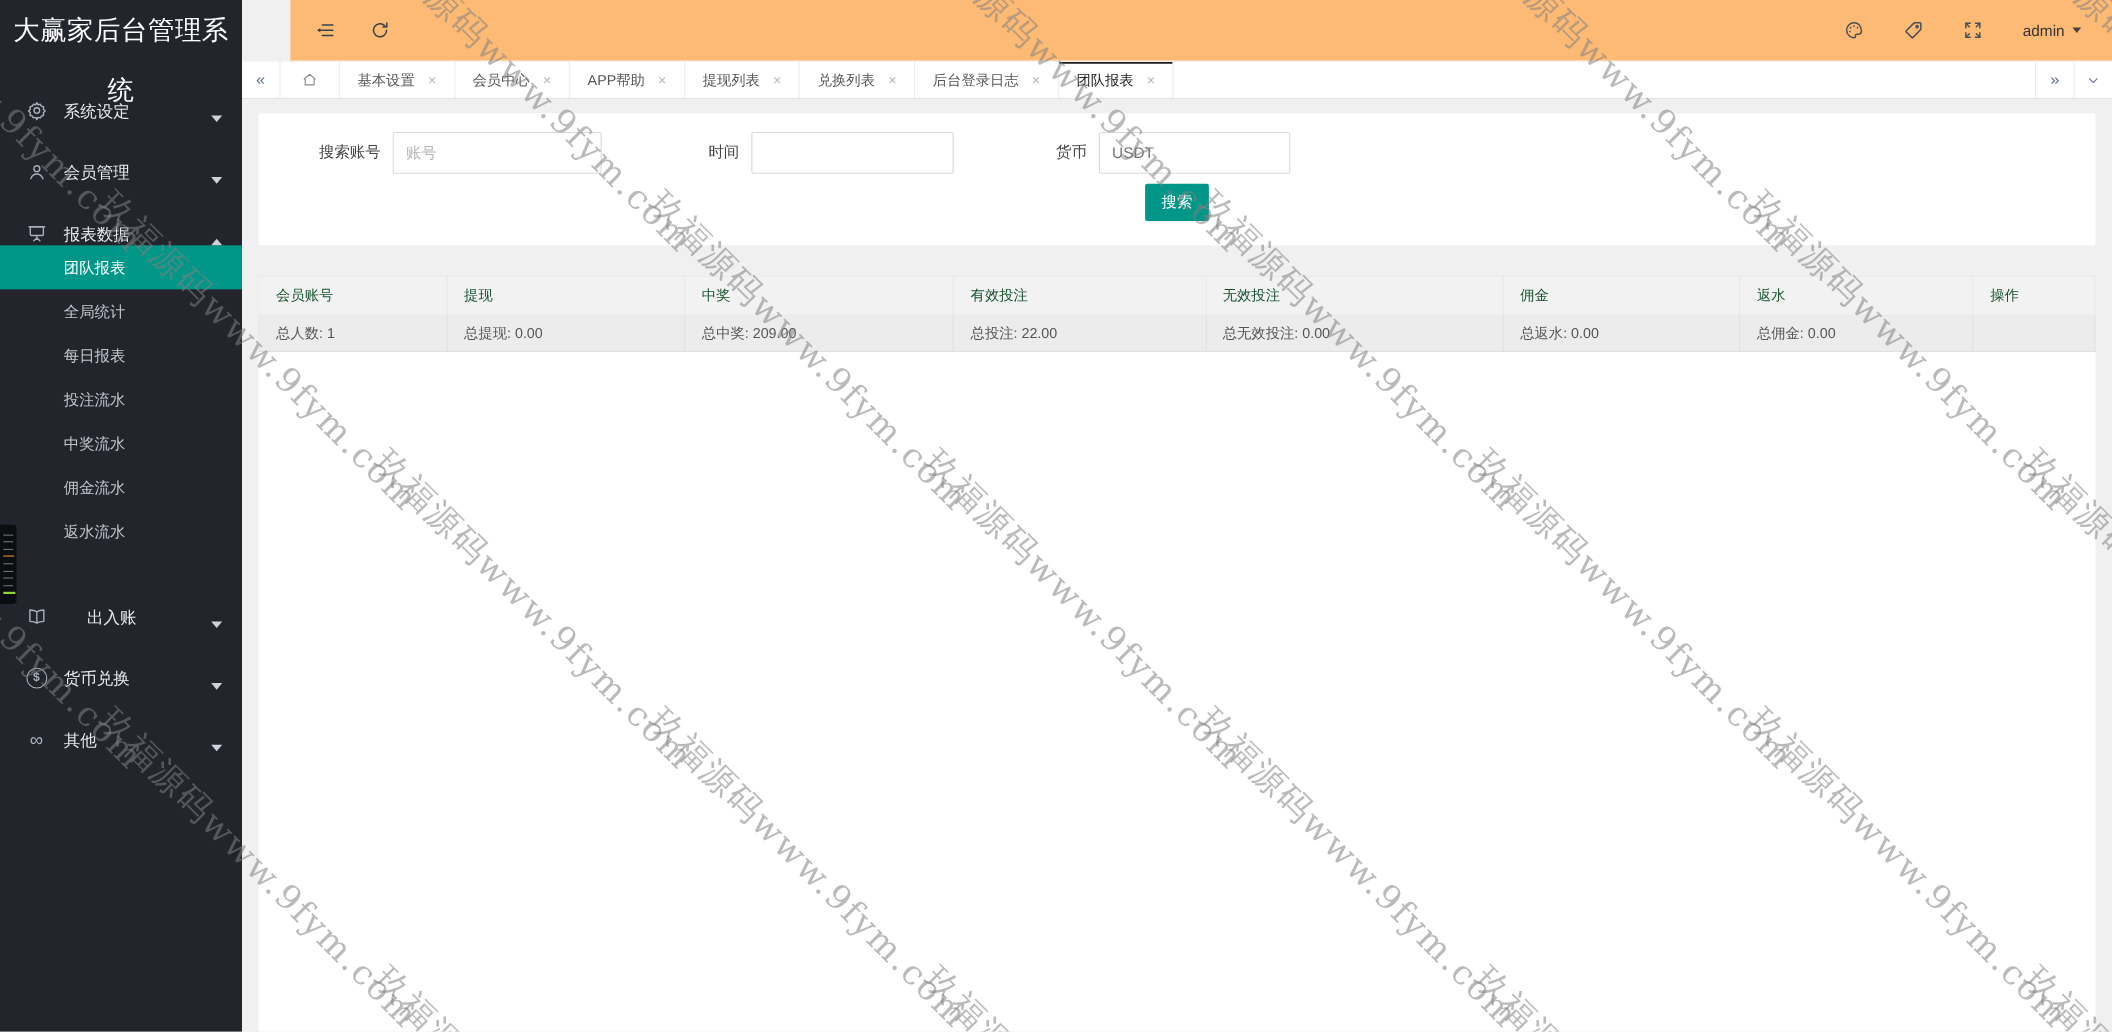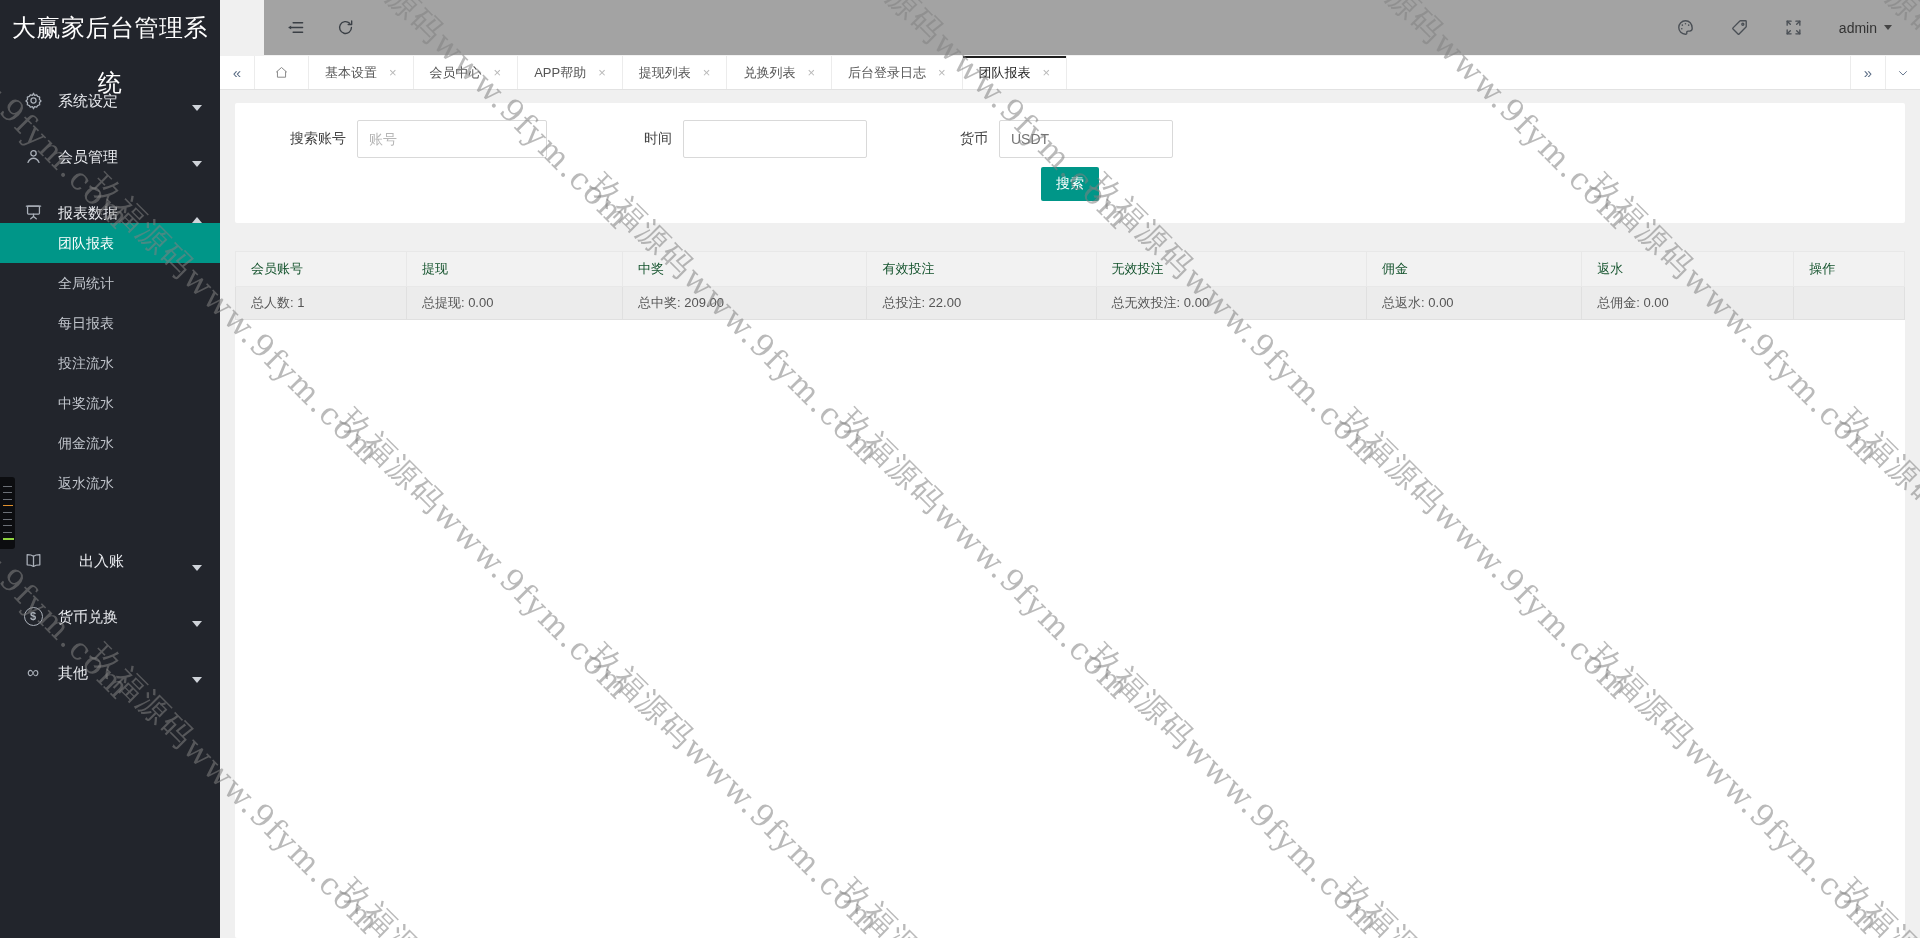--- a/index.html
+++ b/index.html
@@ -29,21 +29,21 @@
 
   
   .perf-widget{position:absolute;left:0;top:477px;width:15px;height:72px;background:#0c0d10;border-radius:0 3px 3px 0;z-index:5;display:flex;flex-direction:column;justify-content:space-evenly;padding:3px 2px;box-sizing:border-box;}
   .perf-widget i{display:block;height:1px;background:#6b6f76;width:9px;margin-left:1px;}
   .perf-widget i.orange{background:#e0912e;width:10px;}
   .perf-widget i.green{background:#8fd43f;width:11px;height:2px;}
 
   
   .main{flex:1;display:flex;flex-direction:column;height:100%;min-width:0;}
 
-  .topbar{height:55px;background:#a3a3a3;display:flex;align-items:center;border-bottom:1px solid #f2f2f2;padding:0 28px 0 20px;margin-left:44px;}
+  .topbar{height:55px;background:#fdba74;display:flex;align-items:center;border-bottom:1px solid #f2f2f2;padding:0 28px 0 20px;margin-left:44px;}
   .tb-icon{width:22px;height:22px;color:#3a3f45;margin-right:28px;cursor:pointer;display:flex;align-items:center;justify-content:center;}
   .tb-icon svg{width:19px;height:19px;stroke:currentColor;fill:none;stroke-width:1.7;stroke-linecap:round;stroke-linejoin:round;}
   .tb-spacer{flex:1;}
   .tb-right .tb-icon{margin-right:0;margin-left:32px;color:#4a4f55;}
   .tb-right{display:flex;align-items:center;}
   .admin-box{display:flex;align-items:center;margin-left:34px;cursor:pointer;color:#333;font-size:14px;}
   .admin-caret{width:0;height:0;border-left:4.5px solid transparent;border-right:4.5px solid transparent;border-top:5.5px solid #444;margin-left:7px;}
 
   
   .tabbar{height:33px;background:#fff;border-bottom:1px solid #e2e2e2;display:flex;align-items:stretch;font-size:13px;color:#555;}

